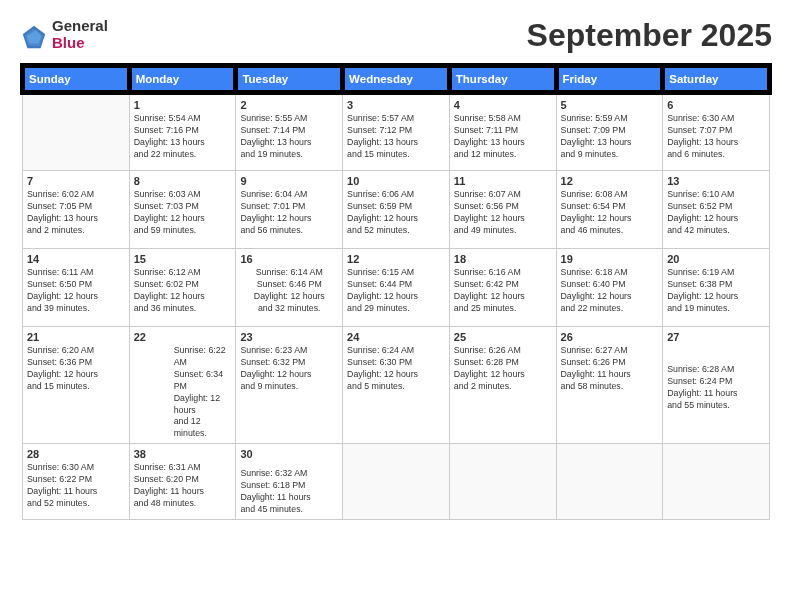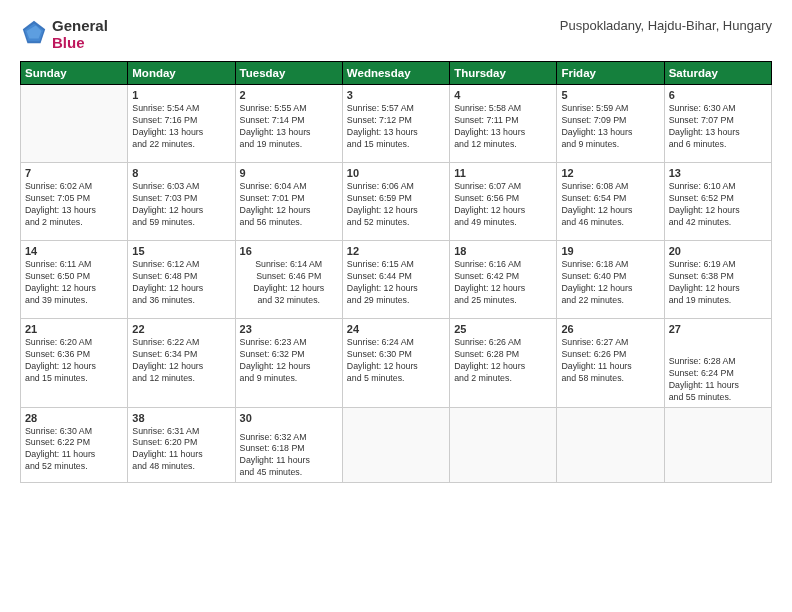--- a/index.html
+++ b/index.html
@@ -16,21 +16,21 @@
       padding: 18px 20px 10px 20px;
     }
     .header {
       display: flex;
       justify-content: space-between;
       align-items: flex-start;
       margin-bottom: 10px;
     }
     .logo {
       display: flex;
-      align-items: flex-start;
+      align-items: flex-end;
       gap: 4px;
     }
     .logo-text {
       display: flex;
       flex-direction: column;
       line-height: 1.1;
     }
     .logo-general {
       font-size: 15px;
       font-weight: bold;
@@ -57,27 +57,27 @@
     .location {
       font-size: 13px;
       color: #444;
     }
     table {
       width: 100%;
       border-collapse: collapse;
       table-layout: fixed;
     }
     thead tr th {
-      background-color: #15803d;
+      background-color: #3b82f6;
       color: white;
       font-size: 11.5px;
       font-weight: bold;
       padding: 5px 4px;
       text-align: left;
-      border: 1px solid #000000;
+      border: 5px solid #000000;
     }
     tbody tr td {
       border: 1px solid #ccc;
       vertical-align: top;
       padding: 4px 4px 3px 4px;
       font-size: 9px;
       color: #333;
       height: 78px;
     }
     .day-num {
@@ -109,21 +109,21 @@
         <polygon points="15,3 27,12 22,27 8,27 3,12" fill="#1a5fb4" opacity="0.85"></polygon>
         <polygon points="15,6 25,13 21,25 9,25 5,13" fill="#4a90d9" opacity="0.7"></polygon>
         <polygon points="17,8 23,14 20,22 10,22 7,14" fill="#74b3f0" opacity="0.5"></polygon>
       </svg>
       <div class="logo-text">
         <span class="logo-general">General</span>
         <span class="logo-blue">Blue</span>
       </div>
     </div>
     <div class="title-block">
-      <div class="location">Puspokladany, Hajdu-Bihar, Hungary</div>
+      <div class="month-title">September 2025</div>
     </div>
   </div>
 
   <table>
     <thead>
       <tr>
         <th>Sunday</th>
         <th>Monday</th>
         <th>Tuesday</th>
         <th>Wednesday</th>
@@ -233,21 +233,21 @@
           <td>
             <span class="day-num">14</span>
             <div class="day-info" style="white-space: pre-line;">Sunrise: 6:11 AM
 Sunset: 6:50 PM
 Daylight: 12 hours
 and 39 minutes.</div>
           </td>
           <td>
             <span class="day-num">15</span>
             <div class="day-info" style="white-space: pre-line;">Sunrise: 6:12 AM
-Sunset: 6:48 PM
+Sunset: 6:02 PM
 Daylight: 12 hours
 and 36 minutes.</div>
           </td>
           <td>
             <span class="day-num">16</span>
             <div class="day-info" style="white-space: pre-line; text-align: center;">Sunrise: 6:14 AM
 Sunset: 6:46 PM
 Daylight: 12 hours
 and 32 minutes.</div>
           </td>
@@ -283,21 +283,21 @@
         <tr>
           <td>
             <span class="day-num">21</span>
             <div class="day-info" style="white-space: pre-line;">Sunrise: 6:20 AM
 Sunset: 6:36 PM
 Daylight: 12 hours
 and 15 minutes.</div>
           </td>
           <td>
             <span class="day-num">22</span>
-            <div class="day-info" style="white-space: pre-line;">Sunrise: 6:22 AM
+            <div class="day-info" style="white-space: pre-line; margin-left: 40px;">Sunrise: 6:22 AM
 Sunset: 6:34 PM
 Daylight: 12 hours
 and 12 minutes.</div>
           </td>
           <td>
             <span class="day-num">23</span>
             <div class="day-info" style="white-space: pre-line;">Sunrise: 6:23 AM
 Sunset: 6:32 PM
 Daylight: 12 hours
 and 9 minutes.</div>

